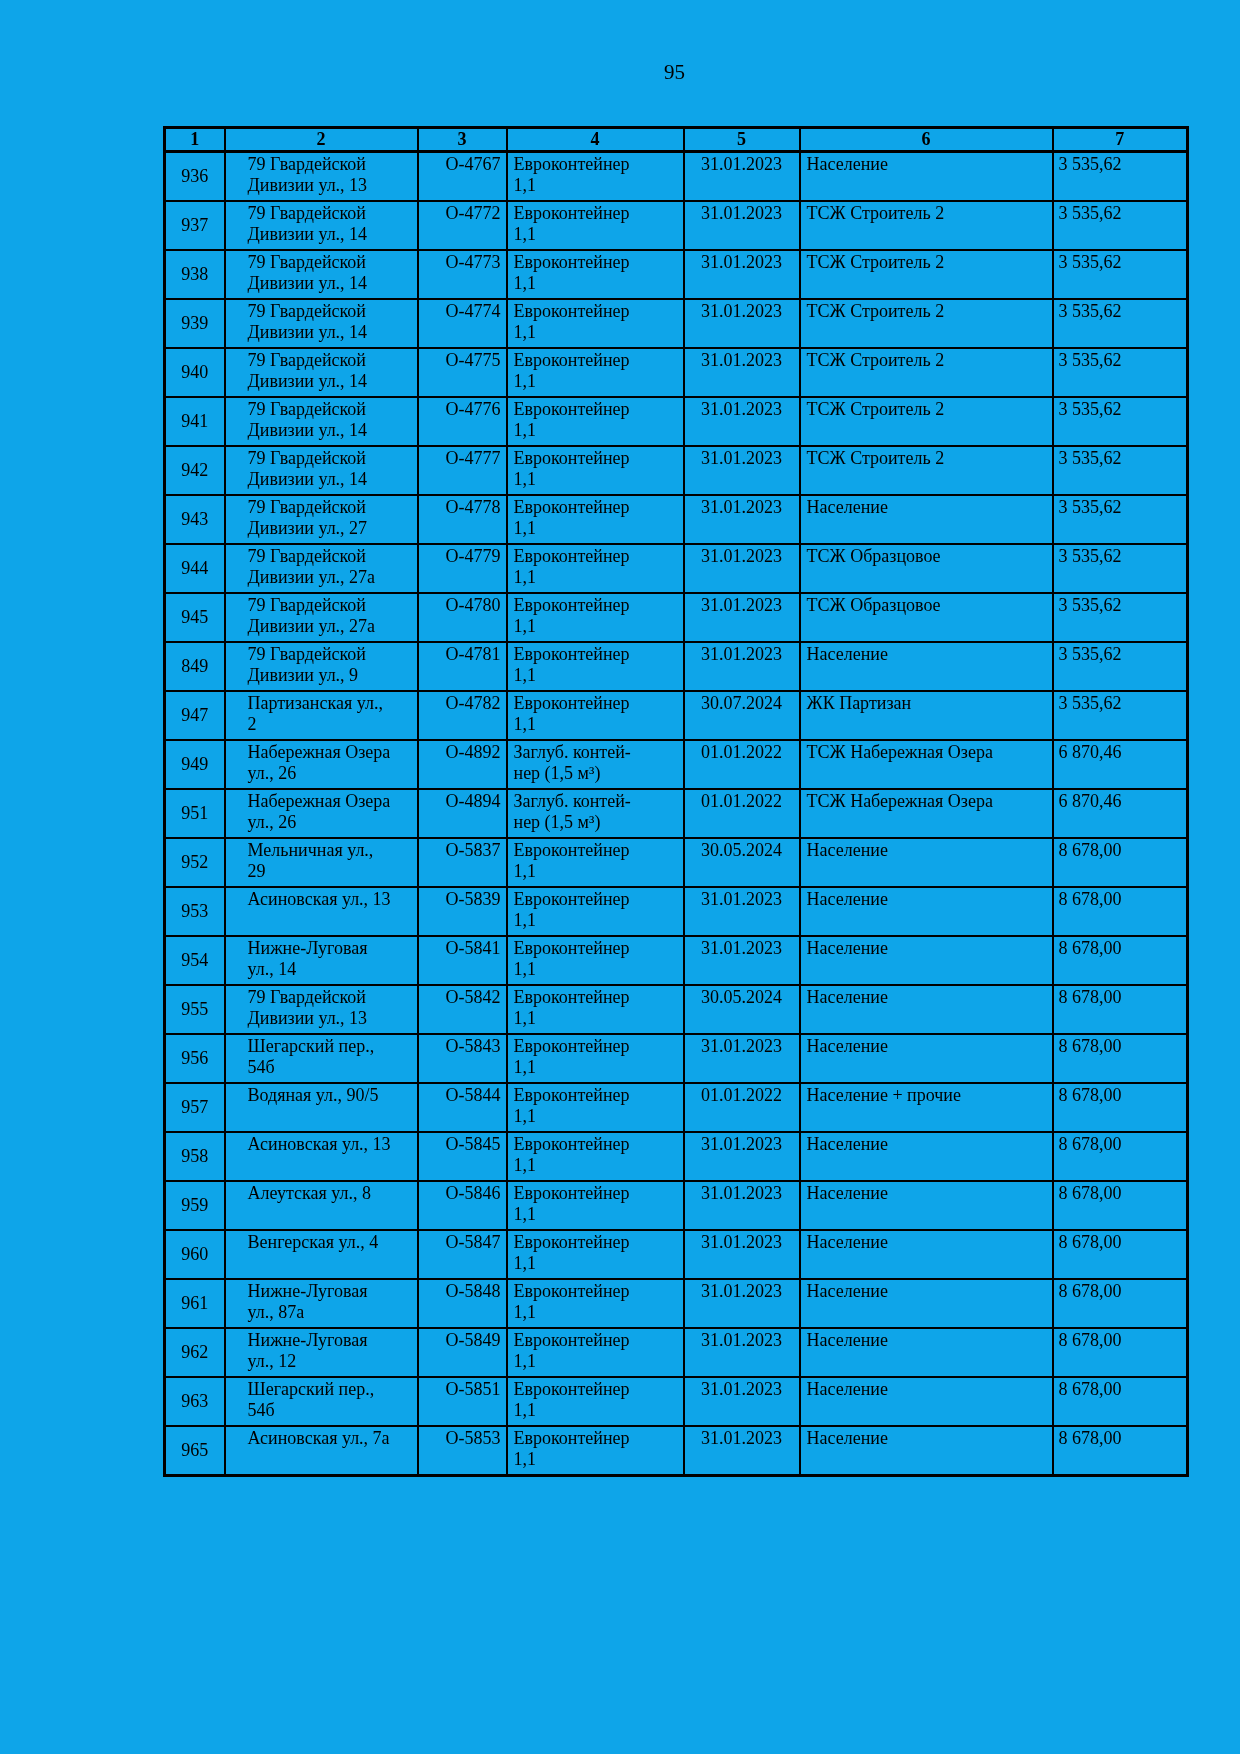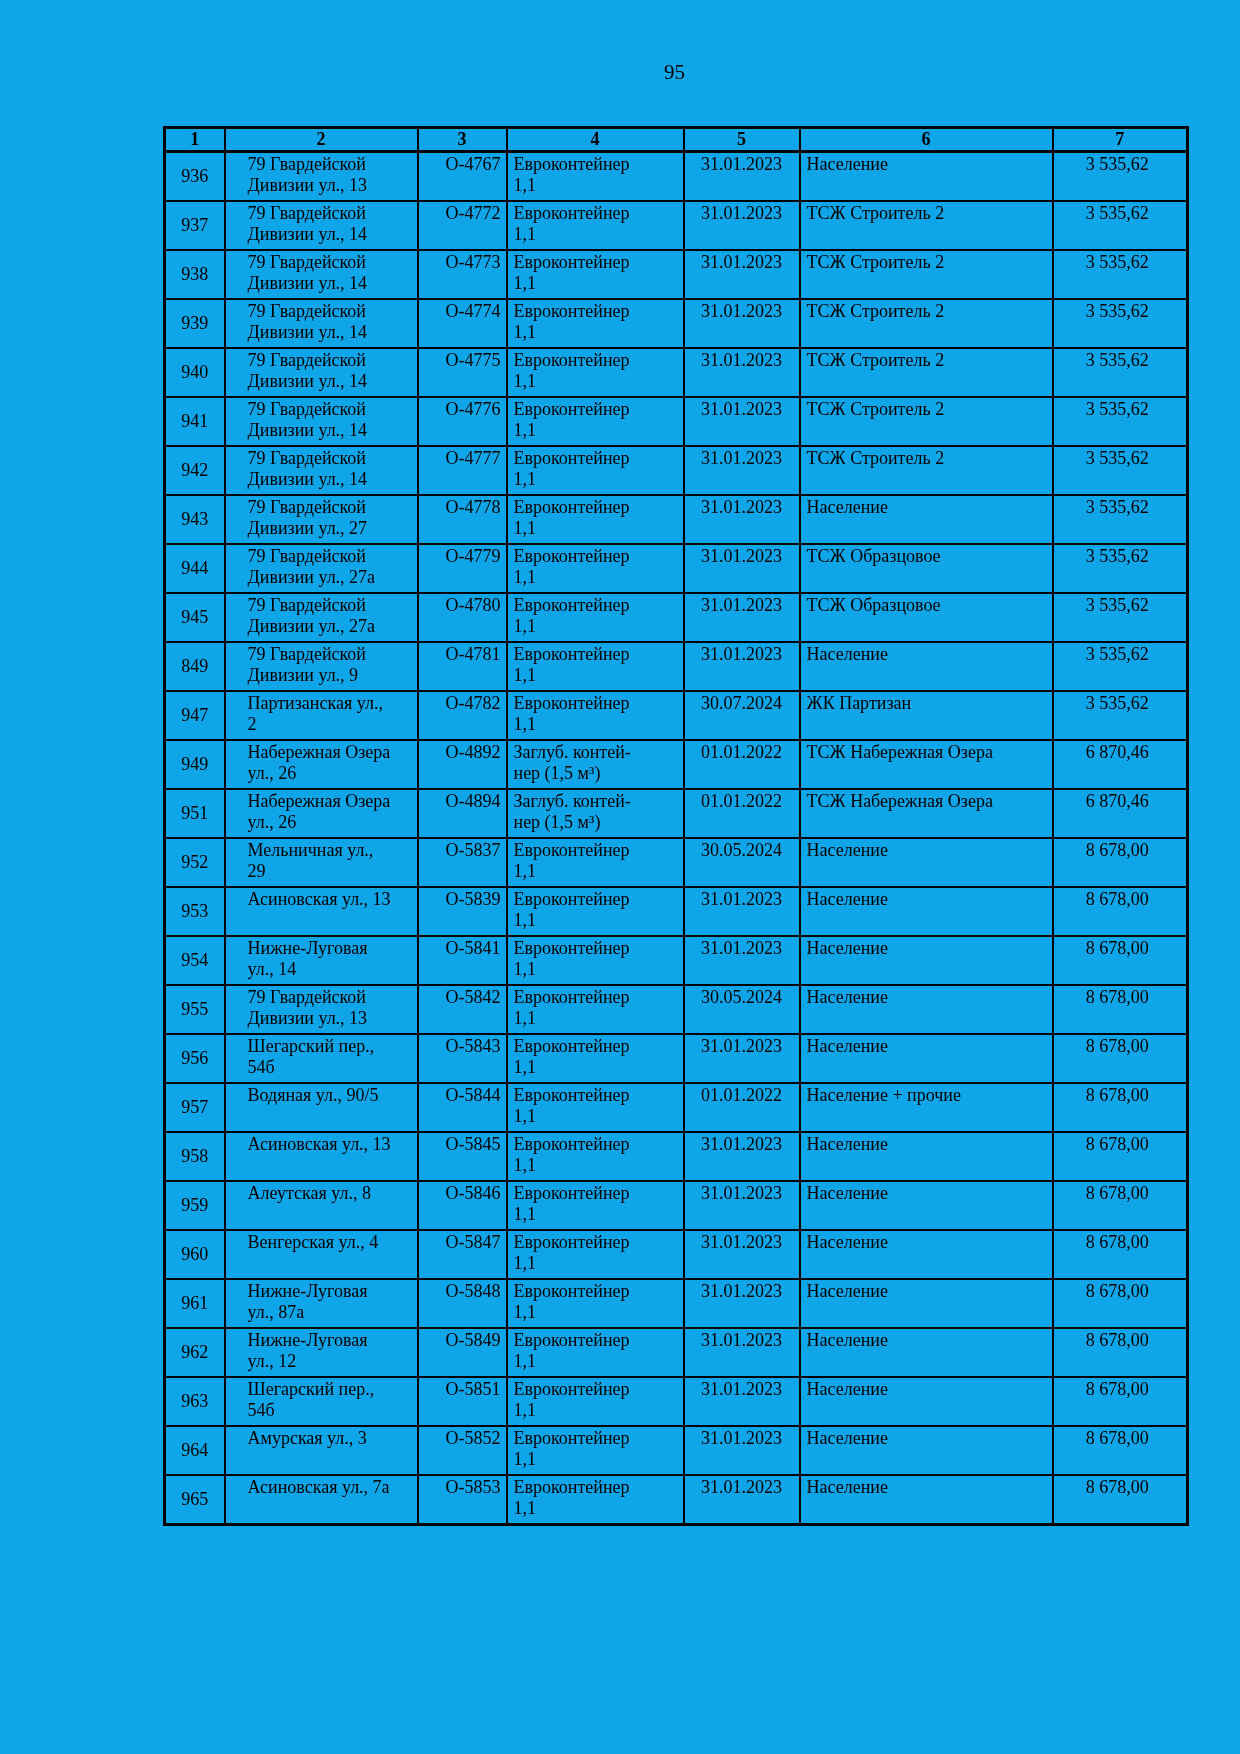--- a/index.html
+++ b/index.html
@@ -49,21 +49,21 @@
   .registry td {
     height: 45px;
     vertical-align: top;
   }
   td.c1 { text-align: center; vertical-align: middle; }
   td.c2 { white-space: pre-line; padding-left: 22px; }
   td.c3 { text-align: right; }
   td.c4 { white-space: pre-line; padding-left: 6px; }
   td.c5 { text-align: center; }
   td.c6 { padding-left: 6px; }
-  td.c7 { text-align: center; padding-right: 10px; }
+  td.c7 { text-align: left; padding-right: 10px; }
 </style>
 </head>
 <body>
 
 <div class="page">
 
   <div class="page-number">95</div>
 
   <table class="registry">
     <colgroup>
@@ -362,30 +362,20 @@
           <td class="c2">Шегарский пер.,
 54б</td>
           <td class="c3">О-5851</td>
           <td class="c4">Евроконтейнер
 1,1</td>
           <td class="c5">31.01.2023</td>
           <td class="c6">Население</td>
           <td class="c7">8 678,00</td>
         </tr>
         <tr>
-          <td class="c1">964</td>
-          <td class="c2">Амурская ул., 3</td>
-          <td class="c3">О-5852</td>
-          <td class="c4">Евроконтейнер
-1,1</td>
-          <td class="c5">31.01.2023</td>
-          <td class="c6">Население</td>
-          <td class="c7">8 678,00</td>
-        </tr>
-        <tr>
           <td class="c1">965</td>
           <td class="c2">Асиновская ул., 7а</td>
           <td class="c3">О-5853</td>
           <td class="c4">Евроконтейнер
 1,1</td>
           <td class="c5">31.01.2023</td>
           <td class="c6">Население</td>
           <td class="c7">8 678,00</td>
         </tr>
       </tbody>

